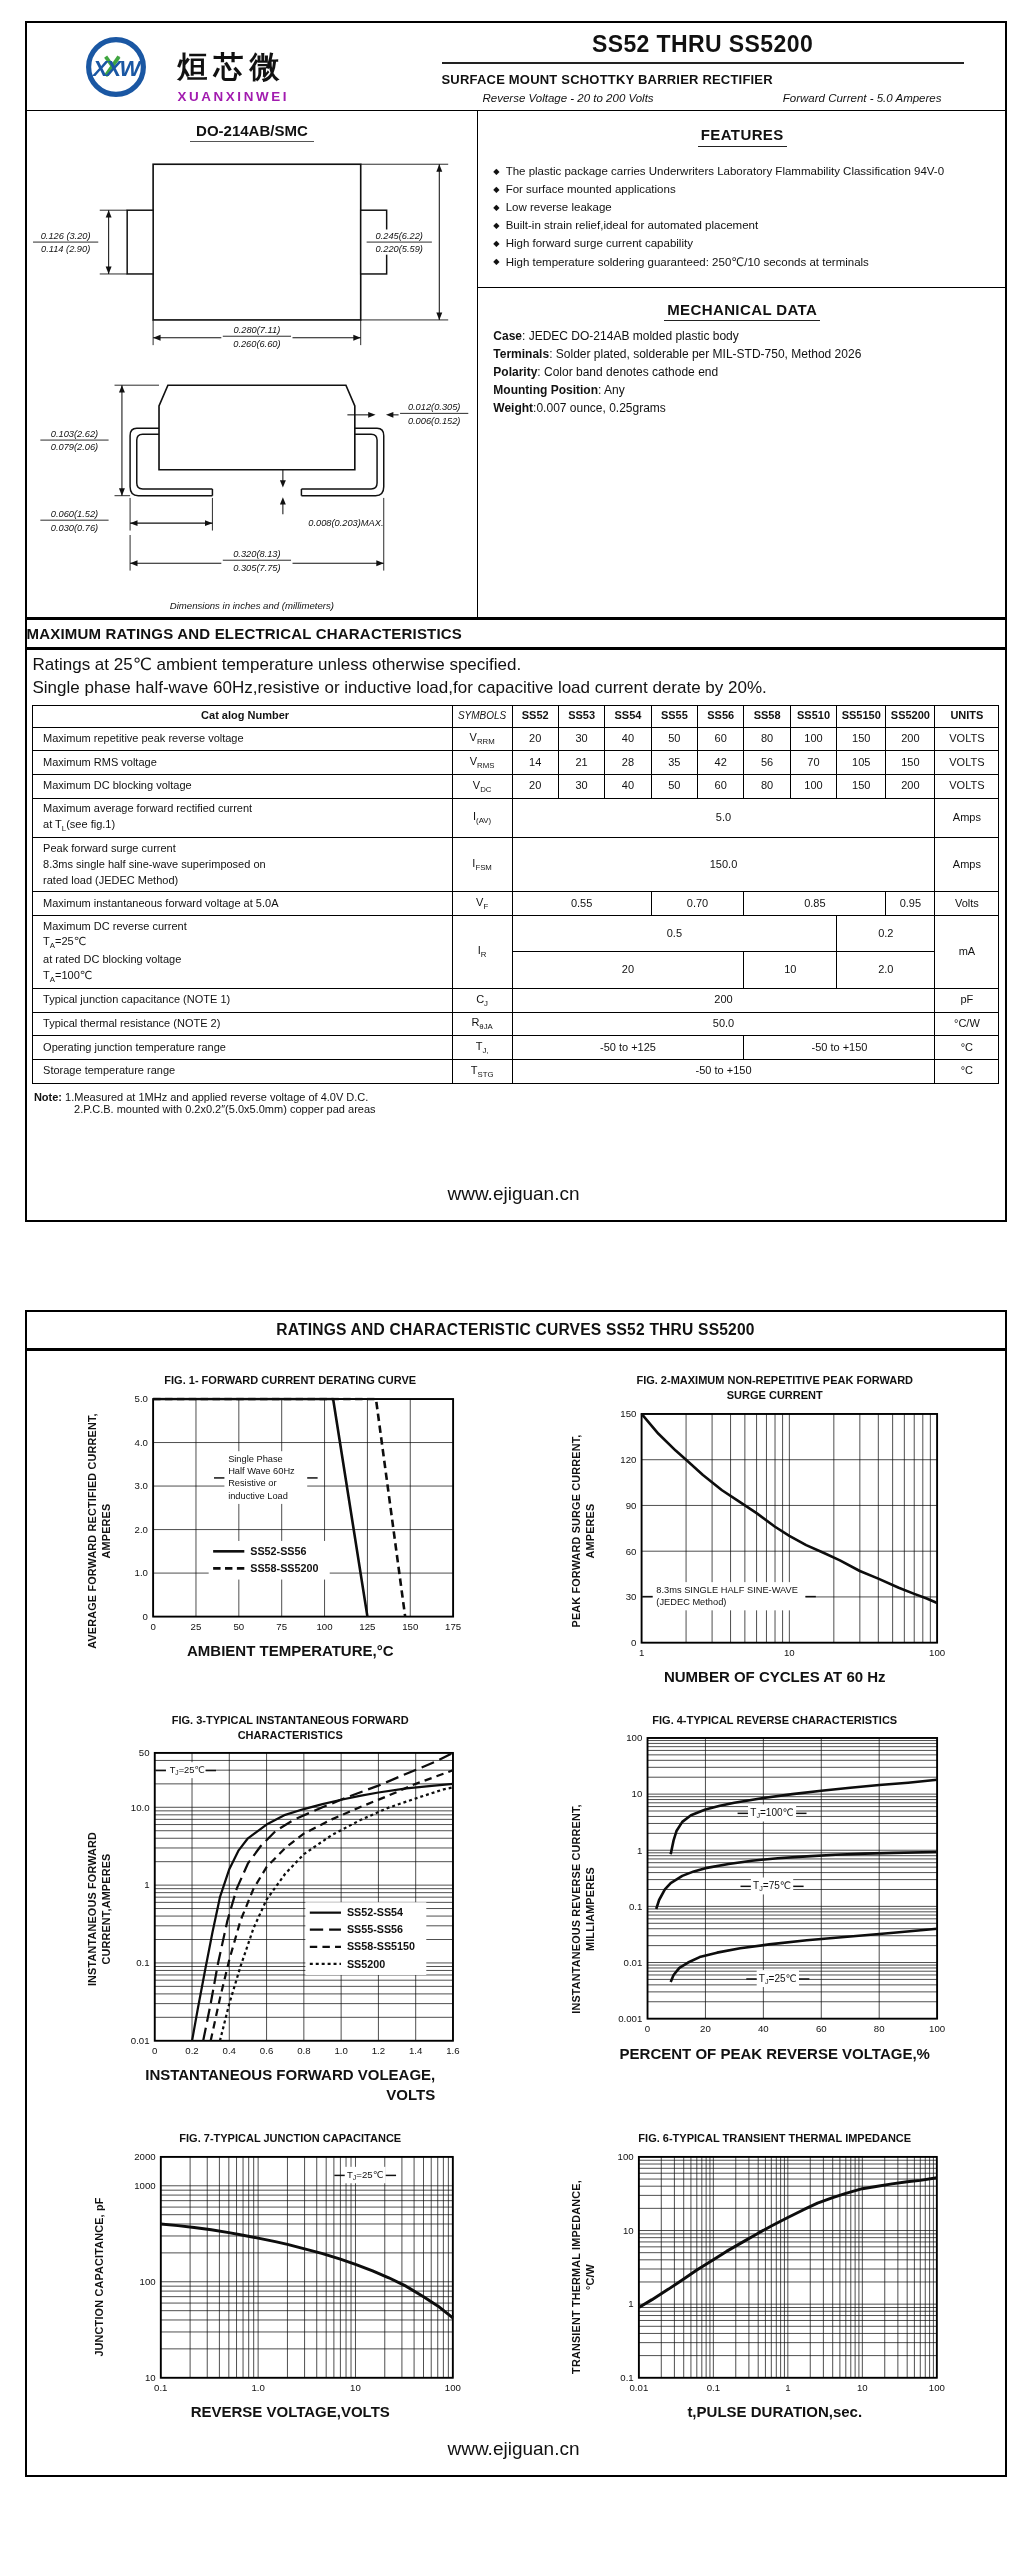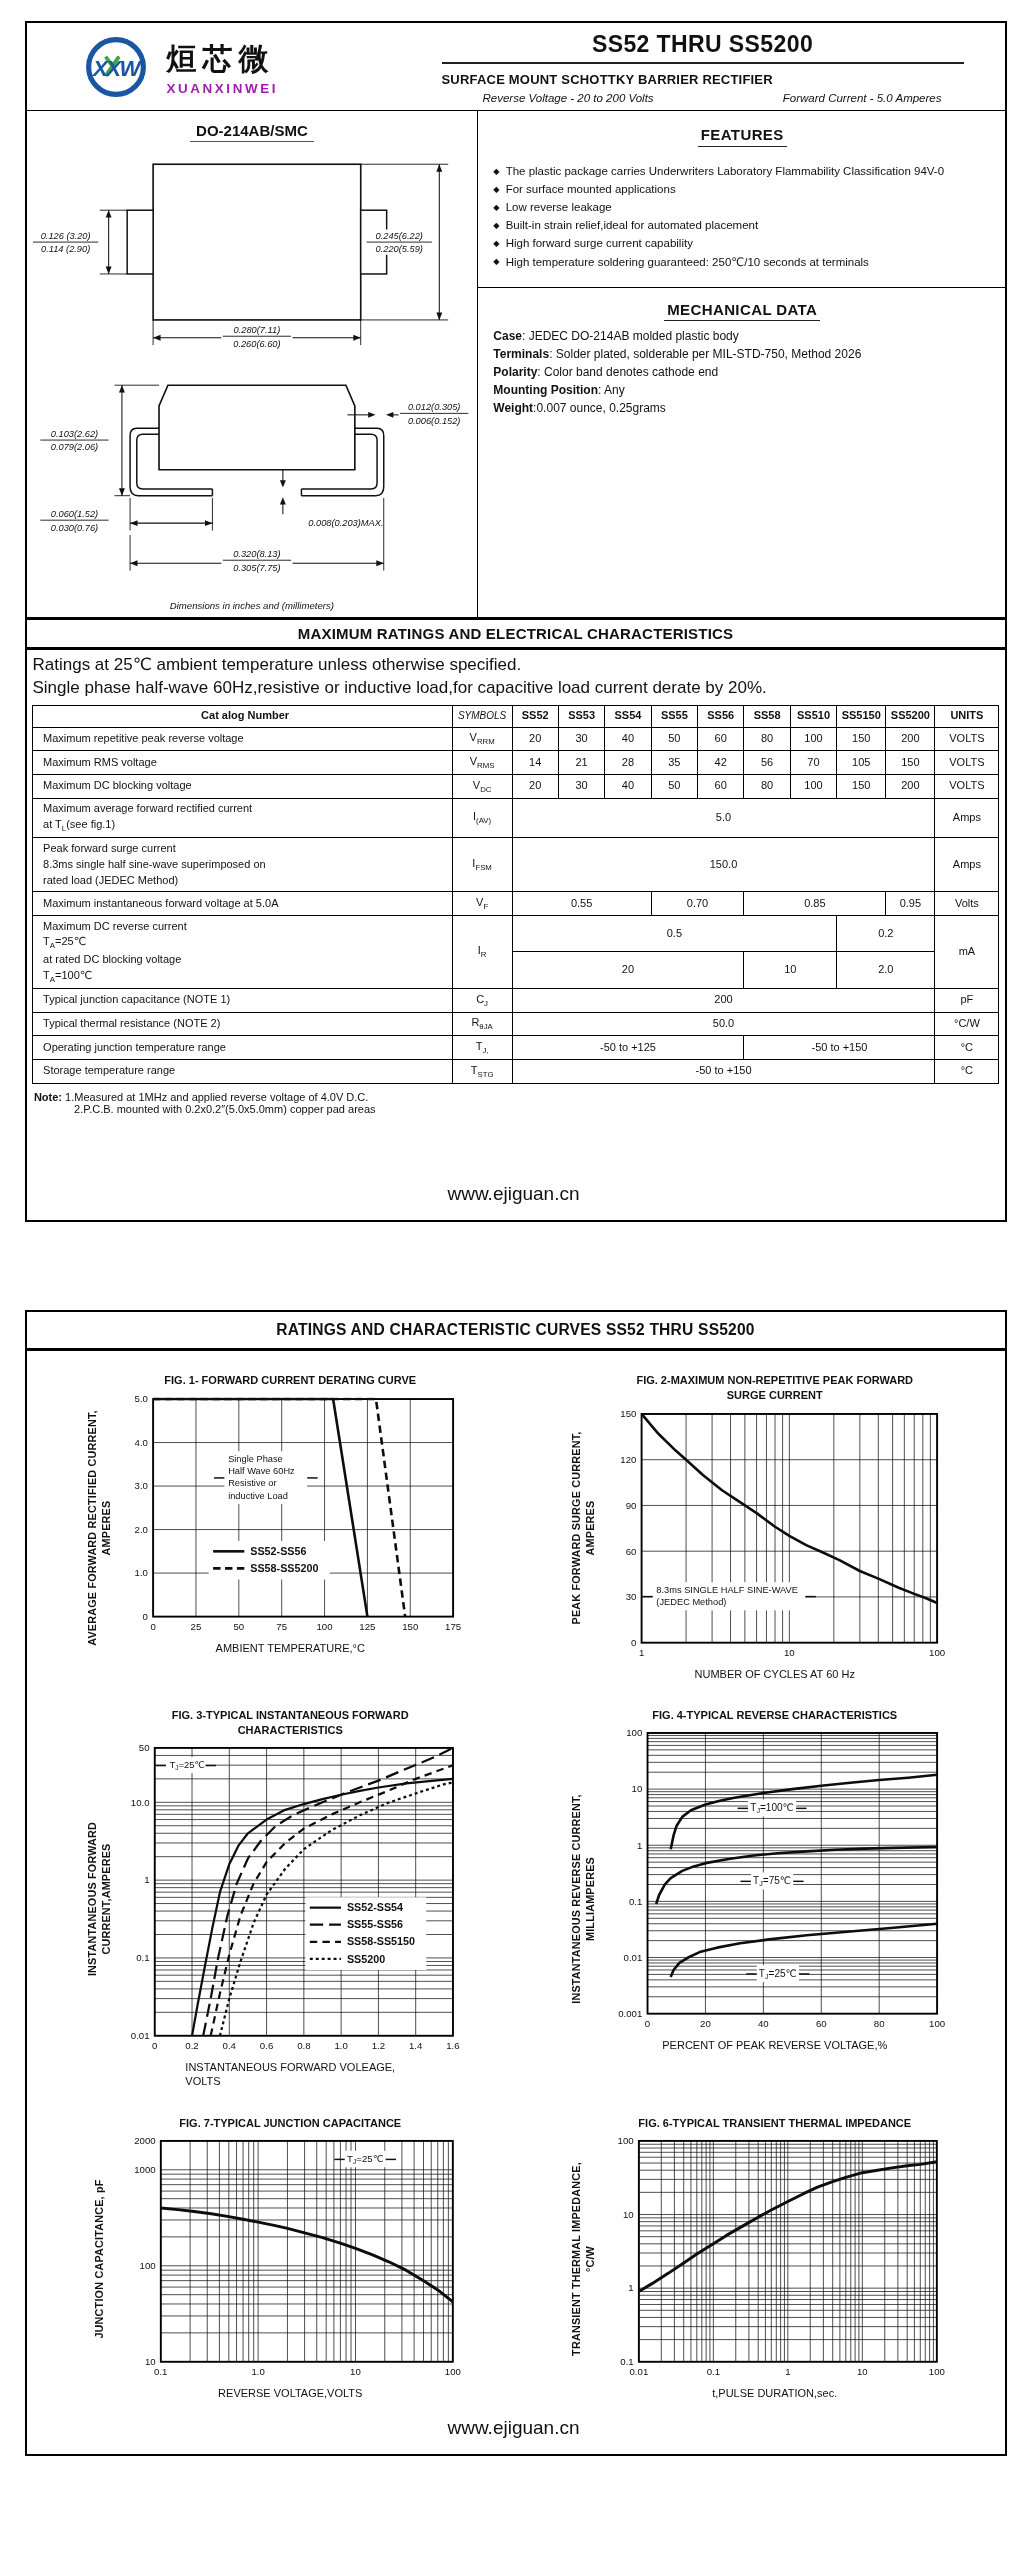--- a/index.html
+++ b/index.html
@@ -3,21 +3,21 @@
 <meta charset="utf-8">
 <style>
   html,body{margin:0;padding:0;background:#fff;color:#111;
     font-family:"Liberation Sans","DejaVu Sans",sans-serif;}
   .sheet{width:1031px;margin:0 auto;}
   .page{width:978px;margin:0 auto;border:2.2px solid #000;background:#fff;}
   #page1{margin-top:21px;}
   #page2{margin-top:88px;margin-bottom:22px;}
   
   header{display:flex;align-items:center;border-bottom:1.9px solid #000;padding:7.4px 0 6px 0;}
-  .logo{display:flex;align-items:center;gap:14px;width:415px;padding-left:52px;box-sizing:border-box;}
+  .logo{display:flex;align-items:flex-end;gap:25px;width:415px;padding-left:52px;box-sizing:border-box;}
   .logo-text .cn{font-size:30px;font-weight:bold;letter-spacing:6px;color:#111;
     font-family:"DejaVu Sans","Liberation Sans",sans-serif;}
   .logo-text .py{font-size:13.4px;font-weight:bold;letter-spacing:2.6px;color:#a21caf;margin-top:1px;}
   .titleblock{flex:1;padding-right:41px;}
   .ptitle{font-size:23px;font-weight:bold;text-align:center;border-bottom:2.2px solid #222;
     padding-bottom:4.5px;margin-bottom:7.4px;letter-spacing:0.4px;}
   .psub{font-size:13px;font-weight:bold;letter-spacing:0.2px;}
   .ptag{display:flex;justify-content:space-between;font-style:italic;font-size:11.5px;margin-top:5.2px;padding-right:22px;padding-left:41px;}
   
   .cols{display:flex;}
@@ -29,21 +29,21 @@
   .secTitle{text-align:center;margin:12px 0 7.4px 0;}
   .secTitle span{font-size:15px;font-weight:bold;border-bottom:1.9px solid #222;padding:0 3px 2.2px 3px;letter-spacing:0.4px;}
   .features{padding:3px 13.4px 15px 15px;}
   #features-list{list-style:none;margin:19.3px 0 0 0;padding:0;font-size:11.5px;line-height:1.45;}
   #features-list li{padding-left:16.3px;text-indent:-16.3px;margin:1.5px 0;}
   #features-list li .blt{font-size:8.2px;vertical-align:1.1px;padding-right:6px;}
   .mech{border-top:1.9px solid #000;padding:1.5px 13.4px 12px 15px;min-height:178px;box-sizing:border-box;}
   #mech-rows{font-size:12px;line-height:1.5;margin-top:9px;}
   #mech-rows b{font-weight:bold;}
   
-  .banner{border-top:3px solid #000;border-bottom:3px solid #000;text-align:center;
+  .banner{border-top:3px solid #000;border-bottom:3px solid #000;
     font-size:15px;font-weight:bold;padding:5.2px 0;letter-spacing:0.2px;}
   .conds{font-size:17px;padding:3.7px 6px 4.5px 6px;line-height:1.35;}
   #ratings-table{width:calc(100% - 10.4px);margin:0 5.2px 0 5.2px;border-collapse:collapse;font-size:11px;}
   #ratings-table th,#ratings-table td{border:1.1px solid #000;padding:2.6px 4.5px;text-align:center;vertical-align:middle;line-height:1.45;}
   #ratings-table .param{text-align:left;padding-left:10.4px;}
   #ratings-table th{font-weight:bold;}
   #ratings-table .sym-h{font-style:italic;font-weight:normal;font-size:10px;}
   #ratings-table sub{font-size:7.8px;}
   .cond-line{display:flex;justify-content:space-between;padding-right:13.4px;flex-direction:column;}
   .note{font-size:11px;padding:7.4px 7.4px 3px 7.4px;min-height:77px;}
@@ -53,21 +53,21 @@
   .foot{text-align:center;font-size:19px;padding:12px 4px 15px 0;}
   
   .banner2{text-align:center;font-size:15.6px;font-weight:bold;padding:9px 0;border-bottom:3px solid #000;letter-spacing:0.2px;}
   #charts-grid{display:grid;grid-template-columns:1fr 1fr;padding:19.3px 4.5px 0 4.5px;row-gap:19.3px;}
   .fig{display:flex;justify-content:center;}
   .ylab{width:34px;display:flex;align-items:center;justify-content:center;}
   .ylab .rot{transform:rotate(-90deg);white-space:nowrap;font-weight:bold;font-size:10.8px;
     text-align:center;line-height:1.3;letter-spacing:0.2px;}
   .figmain{display:flex;flex-direction:column;align-items:center;}
   .figtitle{font-weight:bold;font-size:11px;text-align:center;line-height:1.35;margin:3px 0 1.5px 0;}
-  .figxlab{font-weight:normal;font-size:11px;text-align:left;margin:2.2px 0 4.5px 0;line-height:1.3;}
+  .figxlab{font-weight:bold;font-size:15px;text-align:right;margin:2.2px 0 4.5px 0;line-height:1.3;}
   svg{display:block;}
 </style>
 </head>
 <body>
 
 <div class="sheet">
 
   <section class="page" id="page1">
     <header>
       <div class="logo">

